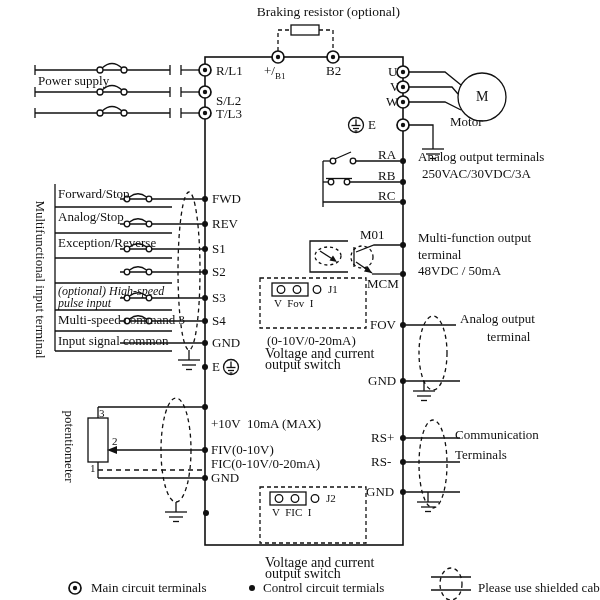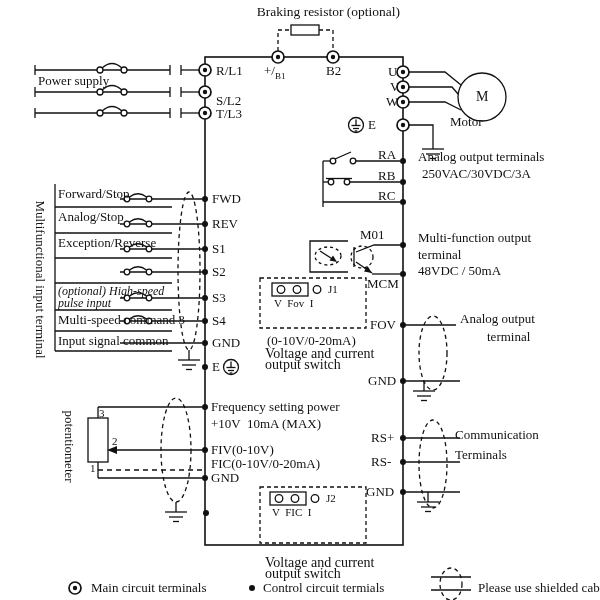--- a/index.html
+++ b/index.html
@@ -352,21 +352,20 @@
 <div class="t" style="left:460px;top:312px">Analog output</div>
 <div class="t" style="left:487px;top:330px">terminal</div>
 <div class="t" style="left:368px;top:374px">GND</div>
 
 <div class="t" style="left:371px;top:431px">RS+</div>
 <div class="t" style="left:371px;top:455px">RS-</div>
 <div class="t" style="left:455px;top:428px">Communication</div>
 <div class="t" style="left:455px;top:448px">Terminals</div>
 <div class="t" style="left:366px;top:485px">GND</div>
 
-<div class="t" style="left:211px;top:400px">Frequency setting power</div>
 <div class="t" style="left:211px;top:417px">+10V  10mA (MAX)</div>
 <div class="t" style="left:211px;top:443px">FIV(0-10V)</div>
 <div class="t" style="left:211px;top:457px">FIC(0-10V/0-20mA)</div>
 <div class="t" style="left:211px;top:471px">GND</div>
 
 <div class="t vrot" style="left:17px;top:440px;width:104px">potentiometer</div>
 <div class="t s11" style="left:99px;top:408px">3</div>
 <div class="t s11" style="left:112px;top:436px">2</div>
 <div class="t s11" style="left:90px;top:463px">1</div>
 

